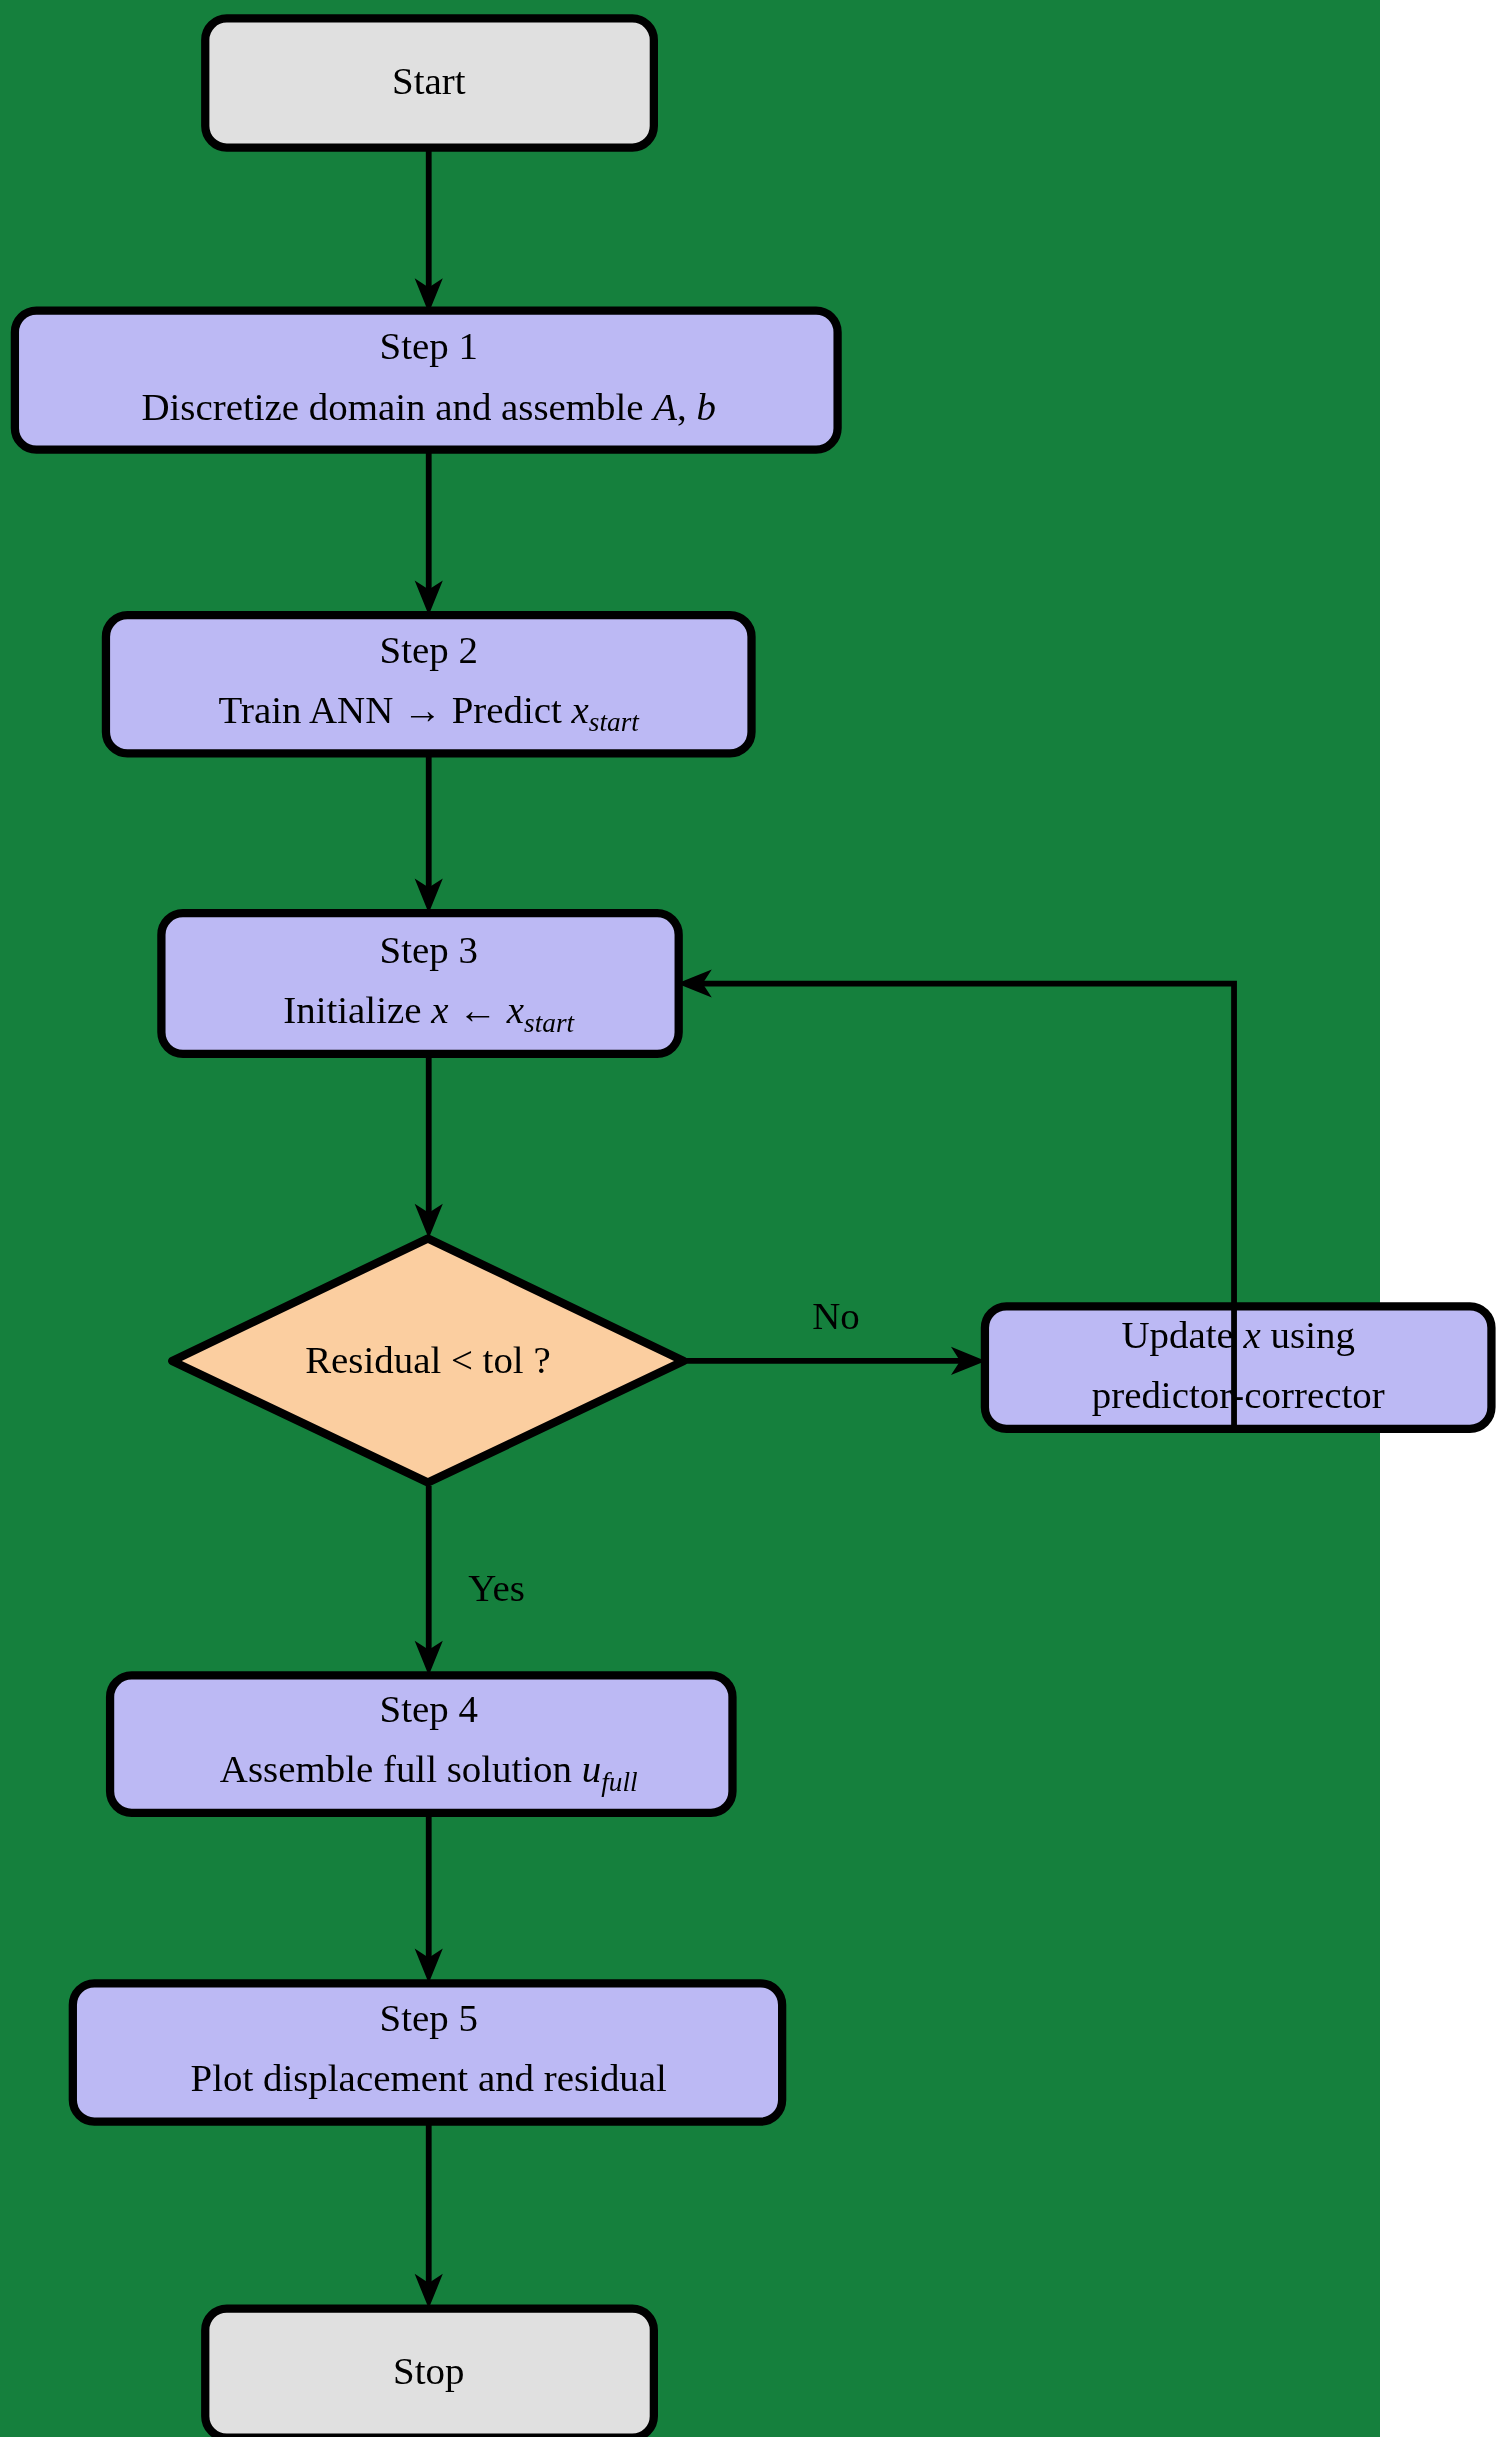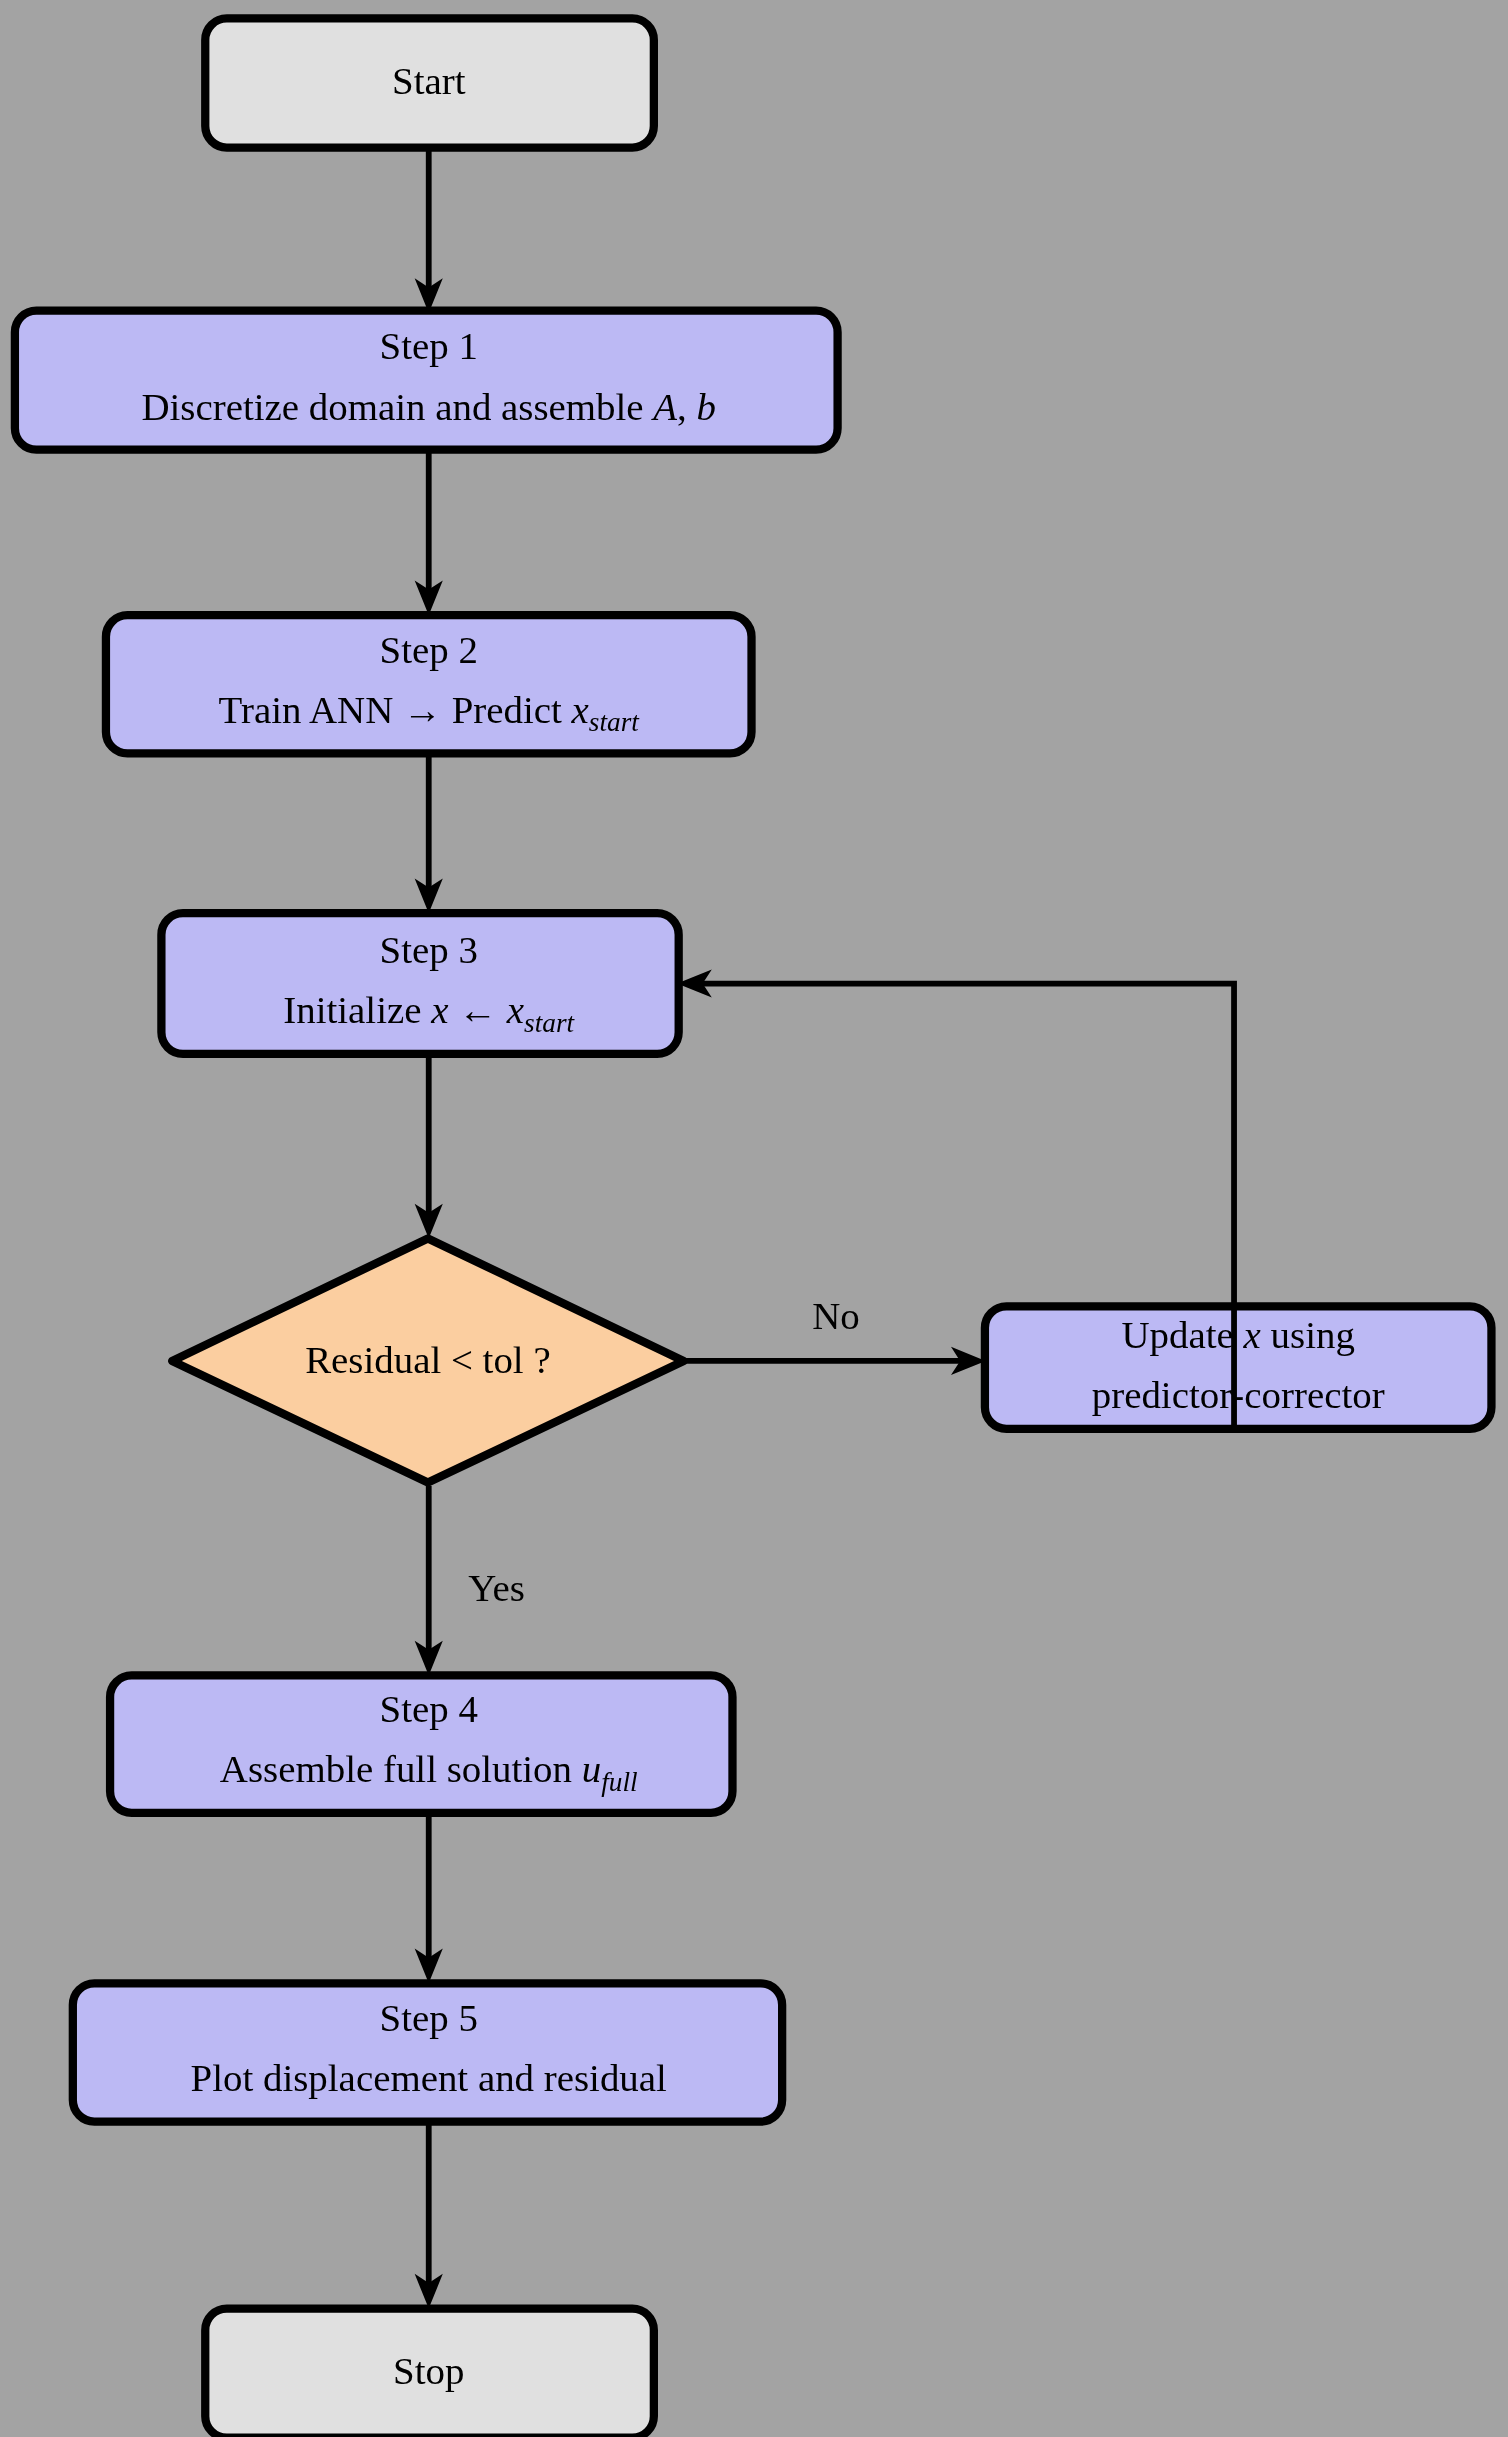--- a/index.html
+++ b/index.html
@@ -8,23 +8,23 @@
     background: #ffffff;
   }
   body {
     width: 1508px;
     height: 2438px;
     font-family: "Liberation Serif", "DejaVu Serif", serif;
     overflow: hidden;
   }
   #flowchart-root {
     position: relative;
-    width: 1508px;
+    width: 1380px;
     height: 2438px;
-    background: #a3a3a3;
+    background: #15803d;
   }
   svg#flow-svg {
     position: absolute;
     top: 0;
     left: 0;
     width: 1508px;
     height: 2438px;
     display: block;
   }
   .node-shape {

